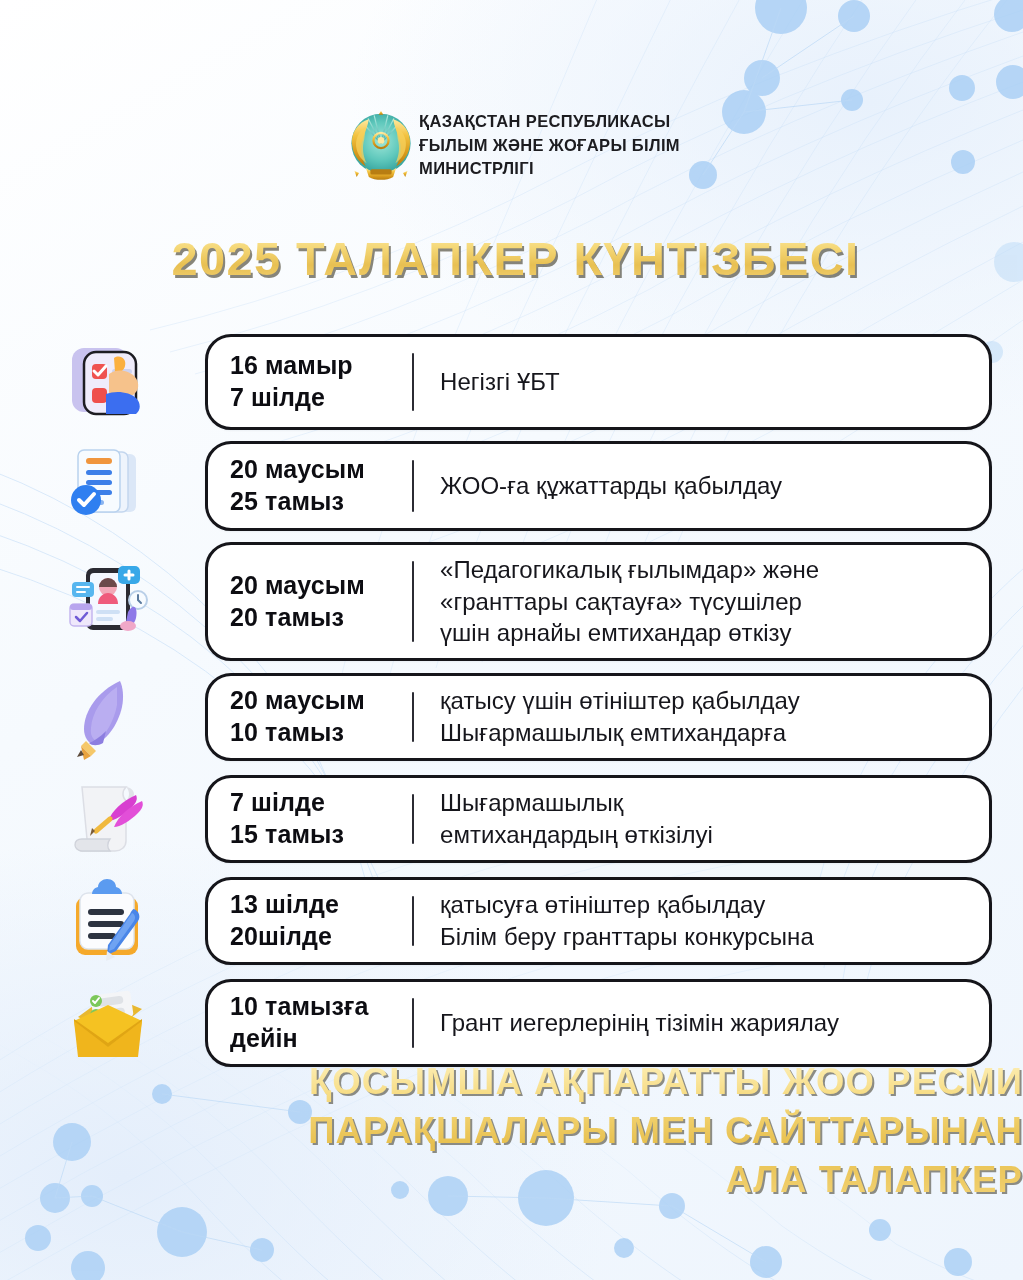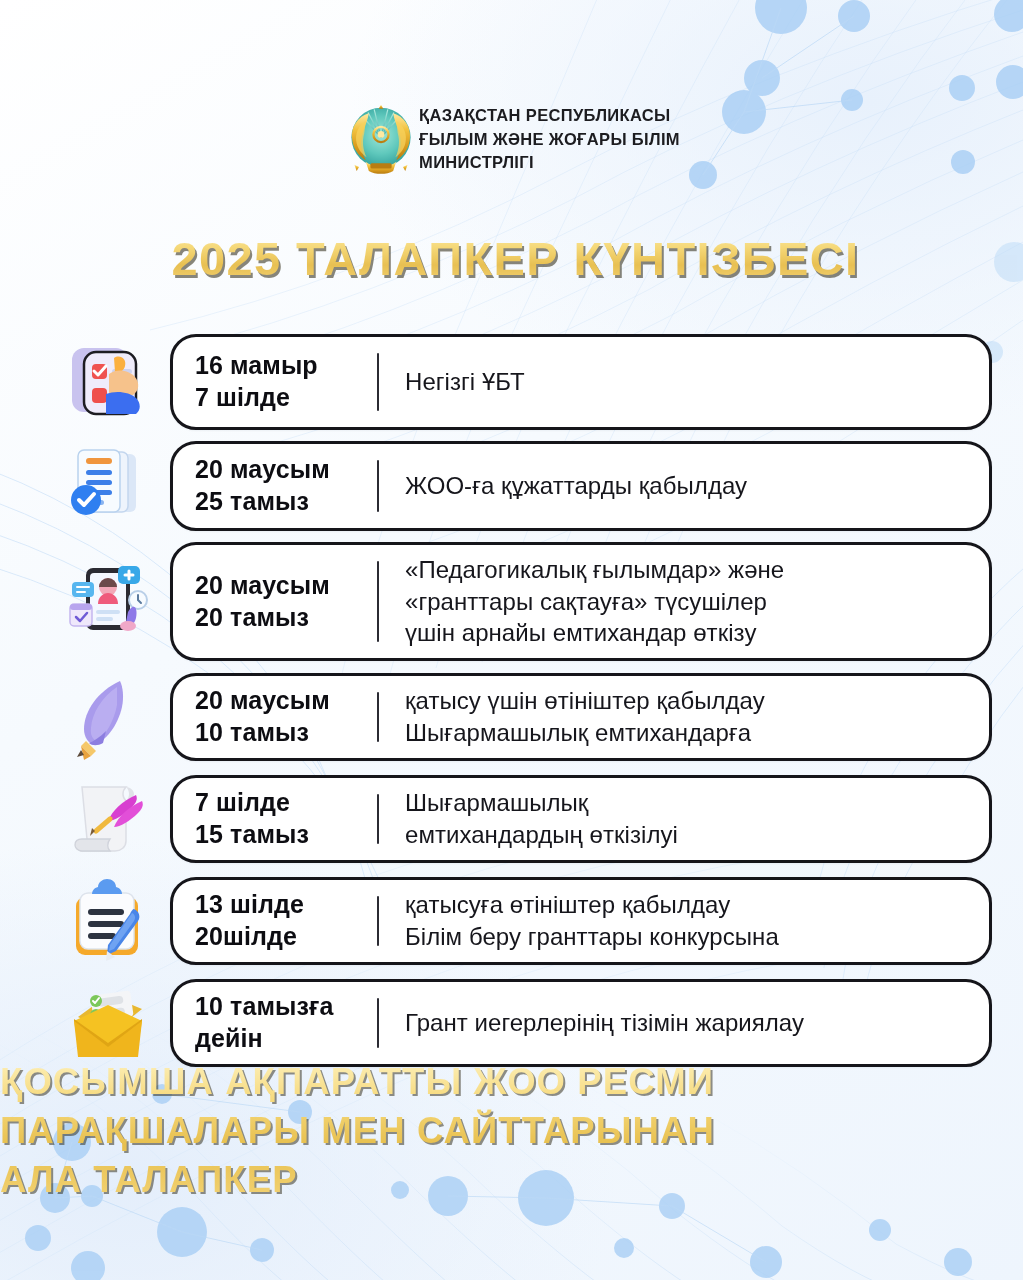--- a/index.html
+++ b/index.html
@@ -19,21 +19,21 @@
       radial-gradient(ellipse 760px 520px at 12% 92%, #e4eefb 0%, rgba(228,238,251,0) 65%),
       linear-gradient(150deg, #ffffff 0%, #f6fafe 40%, #eef5fd 100%);
     overflow:hidden;
   }
 
   
   .bg-layer { position:absolute; inset:0; pointer-events:none; }
 
   
   .header {
-    position:absolute; top:98px; left:0; right:0;
+    position:absolute; top:104px; left:0; right:0;
     display:flex; justify-content:center; align-items:flex-start;
   }
   .emblem { width:76px; height:82px; flex:none; }
   .ministry-lines {
     display:flex; flex-direction:column; justify-content:center;
     padding-top:6px;
   }
   .ministry-lines span {
     font-size:16.5px; font-weight:bold; color:#1c1c20;
     letter-spacing:.35px; line-height:1.43;
@@ -63,20 +63,21 @@
   .row-icon svg { display:block; }
 
   .card {
     flex:1;
     background:#ffffff;
     border:3px solid #15151a;
     border-radius:26px;
     display:flex; align-items:center;
     padding:9px 18px 9px 22px;
     box-shadow:0 1px 2px rgba(20,30,60,.05);
+    margin-left:35px;
   }
   .card-date {
     width:176px; flex:none;
     font-size:25px; font-weight:bold; color:#0d0d12;
     line-height:1.27; letter-spacing:.1px;
   }
   .card-divider {
     width:2px; align-self:stretch; flex:none;
     background:#2b2b33; margin:7px 26px 7px 6px;
     border-radius:1px;
@@ -88,21 +89,21 @@
   }
   .r1 .card { min-height:96px; }
   .r2 .card { min-height:90px; }
   .r3 .card { min-height:118px; }
   .r4 .card, .r5 .card, .r6 .card { min-height:88px; }
   .r7 .card { min-height:88px; }
 
   
   .footer {
     position:absolute; top:1058px; left:0; right:0;
-    text-align:left;
+    text-align:right;
     font-size:36.5px; font-weight:bold;
     letter-spacing:1.1px; line-height:1.34;
     background:linear-gradient(180deg,#fdf0bb 0%,#f6da7e 28%,#e7bf4d 60%,#f3d477 100%);
     -webkit-background-clip:text; background-clip:text;
     -webkit-text-fill-color:transparent; color:transparent;
     filter:drop-shadow(2.2px 2.6px 0 rgba(40,34,12,.5));
   }
   .footer div { white-space:nowrap; }
 </style>
 </head>

